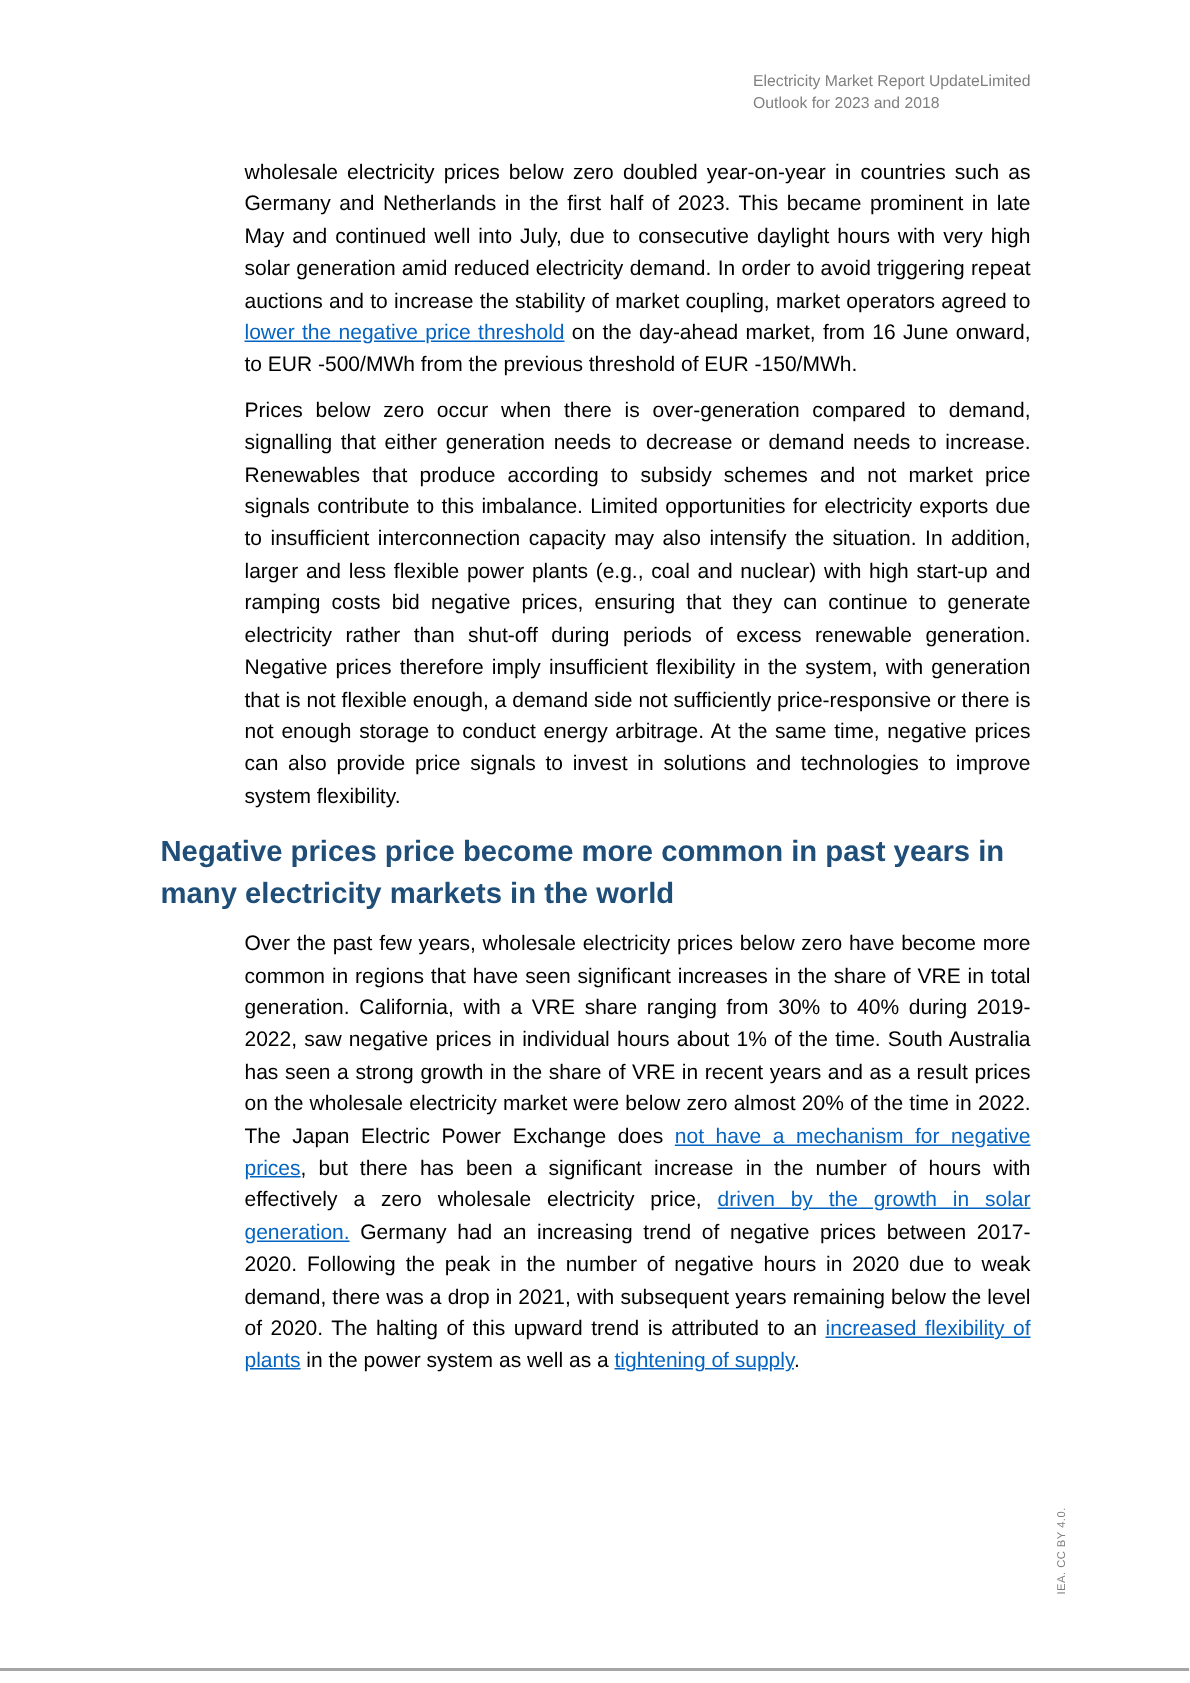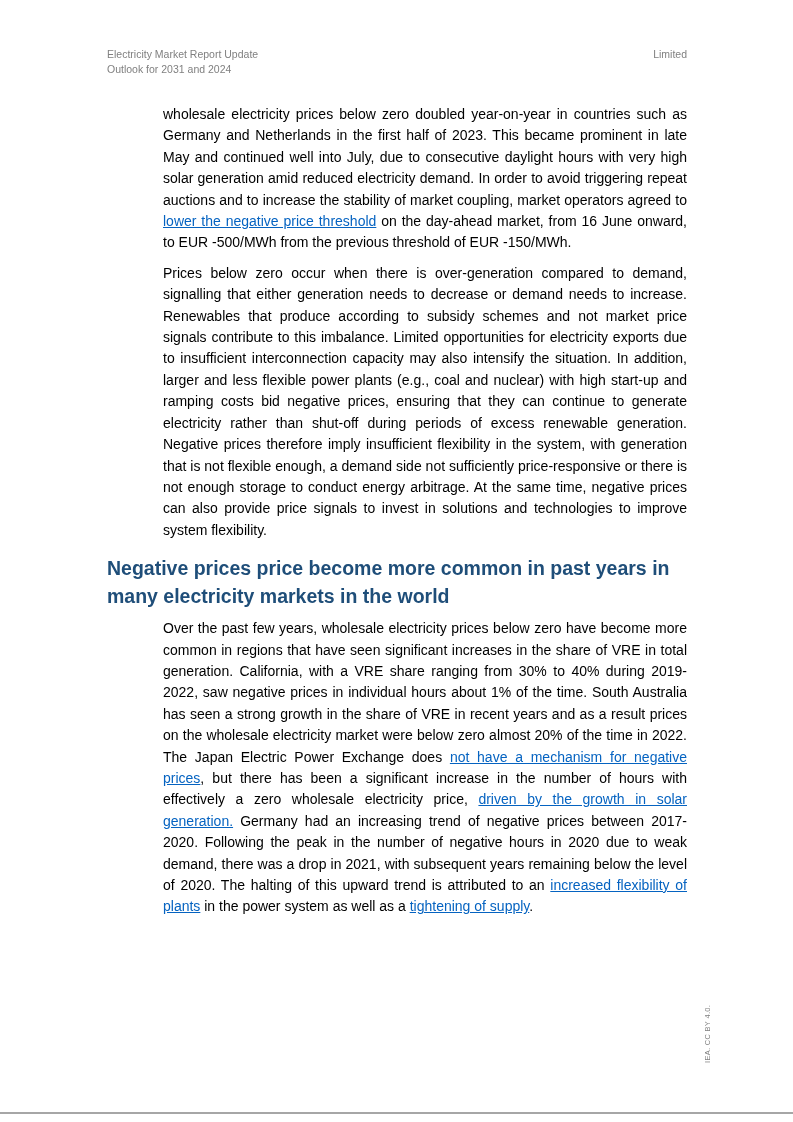--- a/index.html
+++ b/index.html
@@ -13,21 +13,21 @@
     background: #ffffff;
     overflow: hidden;
   }
 
   .page-header {
     position: absolute;
     top: 47px;
     left: 107px;
     right: 106px;
     display: flex;
-    justify-content: space-between;
+    justify-content: flex-end;
     align-items: flex-start;
     font-size: 10.5px;
     line-height: 15px;
     color: #808080;
   }
 
   .content {
     position: absolute;
     top: 104px;
     left: 163px;
@@ -90,21 +90,21 @@
   }
 </style>
 </head>
 <body>
 
 <div class="page">
 
   <div class="page-header">
     <div class="header-left">
       <div class="header-line">Electricity Market Report Update</div>
-      <div class="header-line">Outlook for 2031 and 2024</div>
+      <div class="header-line">Outlook for 2023 and 2018</div>
     </div>
     <div class="header-right">Limited</div>
   </div>
 
   <div class="content">
 
     <p class="body-para"><span>wholesale electricity prices below zero doubled year-on-year in countries such as Germany and Netherlands in the first half of 2023. This became prominent in late May and continued well into July, due to consecutive daylight hours with very high solar generation amid reduced electricity demand. In order to avoid triggering repeat auctions and to increase the stability of market coupling, market operators agreed to </span><a href="#" class="doc-link">lower the negative price threshold</a><span> on the day-ahead market, from 16 June onward, to EUR -500/MWh from the previous threshold of EUR -150/MWh.</span></p>
 
     <p class="body-para">Prices below zero occur when there is over-generation compared to demand, signalling that either generation needs to decrease or demand needs to increase. Renewables that produce according to subsidy schemes and not market price signals contribute to this imbalance. Limited opportunities for electricity exports due to insufficient interconnection capacity may also intensify the situation. In addition, larger and less flexible power plants (e.g., coal and nuclear) with high start-up and ramping costs bid negative prices, ensuring that they can continue to generate electricity rather than shut-off during periods of excess renewable generation. Negative prices therefore imply insufficient flexibility in the system, with generation that is not flexible enough, a demand side not sufficiently price-responsive or there is not enough storage to conduct energy arbitrage. At the same time, negative prices can also provide price signals to invest in solutions and technologies to improve system flexibility.</p>
 

